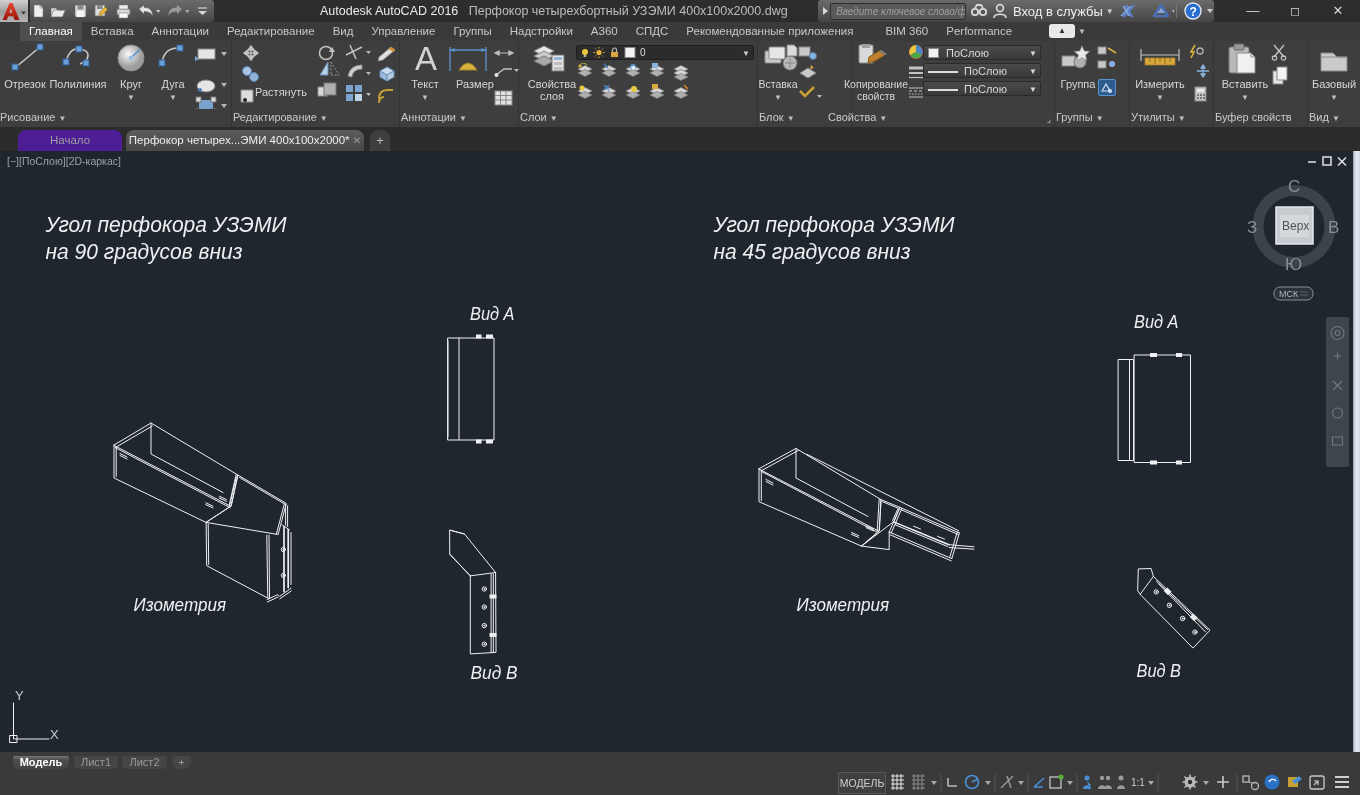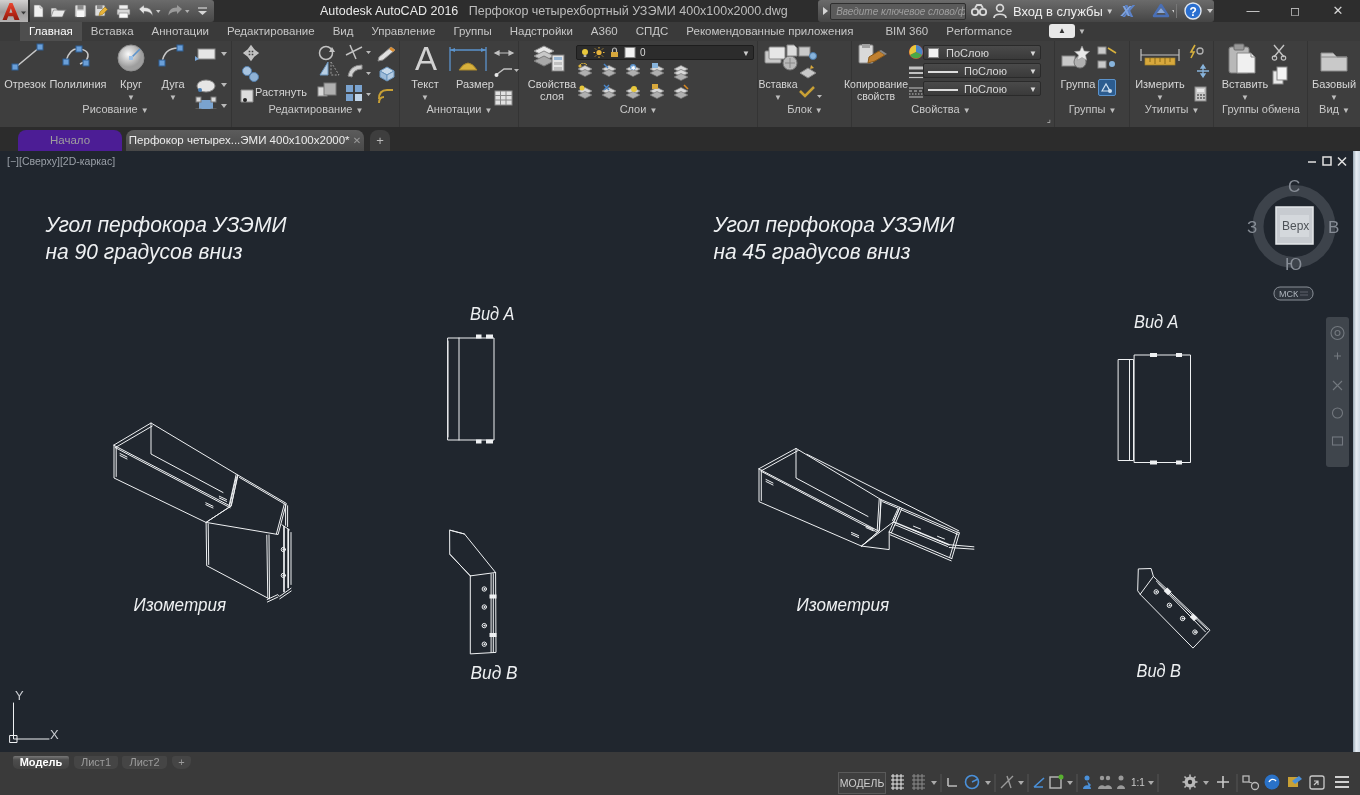--- a/index.html
+++ b/index.html
@@ -13,21 +13,21 @@
 #titletext{position:absolute;left:320px;top:0;height:22px;line-height:22px;font-size:12.5px;color:#e9e9e9;white-space:nowrap}
 #titletext span{color:#bdbdbd}
 .winbtn{position:absolute;top:0;height:22px;color:#d5d5d5;font-size:13px;line-height:22px;text-align:center;width:26px}
 
 #ribtabs{position:absolute;left:0;top:22px;width:1360px;height:19px;background:#3a3a3a;display:flex;align-items:stretch;padding-left:20px;font-size:11.5px;color:#c7c7c7}
 #ribtabs .tab{padding:0 9px;line-height:19px;white-space:nowrap}
 #ribtabs .tab.active{background:#4e4e4e;color:#fff}
 
 #ribbon{position:absolute;left:0;top:41px;width:1360px;height:86px;background:#3e3e3e}
 .panel{position:absolute;top:0;height:86px;border-right:1px solid #343434}
-.plabel{position:absolute;left:0;right:0;bottom:12px;text-align:center;font-size:11px;color:#c9c9c9;white-space:nowrap}
+.plabel{position:absolute;left:0;right:0;bottom:4px;text-align:left;font-size:11px;color:#c9c9c9;white-space:nowrap}
 .plabel .dn{font-size:8px;color:#bdbdbd}
 .biglabel{position:absolute;text-align:center;font-size:11px;color:#d6d6d6;white-space:nowrap}
 .ricon{position:absolute}
 
 #filetabs{position:absolute;left:0;top:127px;width:1360px;height:24px;background:#2c2c2c}
 .ftab{position:absolute;top:3px;height:21px;line-height:21px;font-size:11.5px;border-radius:8px 8px 0 0;text-align:center}
 
 #canvas{position:absolute;left:0;top:151px;width:1353px;height:601px;background:#20262e}
 #vscroll{position:absolute;left:1353px;top:151px;width:7px;height:601px;background:linear-gradient(to right,#98a8b4,#e8eef4 45%,#cfdae4)}
 #vplabel{position:absolute;left:7px;top:155px;font-size:10.5px;color:#9aa0a8;letter-spacing:0px}
@@ -455,21 +455,21 @@
     <path d="M26 10 v4 h4" fill="none" stroke="#8a8a8a"></path>
   </svg>
   <div class="biglabel" style="left:-2px;top:37px;width:64px">Вставить<br><span style="font-size:8px;color:#bdbdbd">▼</span></div>
   <svg class="ricon" style="left:56px;top:2px" width="34" height="56">
     <path d="M3 2 l10 12 M13 2 l-10 12" stroke="#c2c2c2" stroke-width="1.4"></path>
     <circle cx="3.5" cy="15" r="2.2" fill="none" stroke="#c2c2c2" stroke-width="1.2"></circle>
     <circle cx="12.5" cy="15" r="2.2" fill="none" stroke="#c2c2c2" stroke-width="1.2"></circle>
     <rect x="2" y="28" width="10" height="13" fill="#e8e8e8" stroke="#888"></rect>
     <rect x="6" y="24" width="10" height="13" fill="#f4f4f4" stroke="#888"></rect>
   </svg>
-  <div class="plabel">Группы обмена</div>
+  <div class="plabel">Буфер свойств</div>
 </div>
 
 <div class="panel" style="left:1309px;width:51px;border-right:none">
   <svg class="ricon" style="left:10px;top:4px" width="32" height="28">
     <path d="M2 8 h12 l4 4 h10 v14 h-26 Z" fill="#c9c9c9" stroke="#8a8a8a"></path>
     <path d="M2 12 h26" stroke="#8a8a8a"></path>
   </svg>
   <div class="biglabel" style="left:-6px;top:37px;width:62px">Базовый<br><span style="font-size:8px;color:#bdbdbd">▼</span></div>
   <div class="plabel">Вид <span class="dn">▼</span></div>
 </div>
@@ -644,21 +644,21 @@
           <circle cx="1337.5" cy="182" r="2.5"></circle>
 <path d="M1334 205 h7 M1337.5 201.5 v7"></path>
 <path d="M1333 230 l9 9 M1342 230 l-9 9"></path>
 <circle cx="1337.5" cy="262" r="5"></circle>
 <rect x="1332.5" y="286" width="10" height="8"></rect>
 </g>
 </svg>
 
 </div>
 <div id="vscroll"></div>
-<div id="vplabel">[−][Сверху][2D-каркас]</div>
+<div id="vplabel">[−][ПоСлою][2D-каркас]</div>
 
 <div id="bottom">
   <div class="ltab" style="left:13px;width:56px;background:linear-gradient(#777 0%,#4d4d4d 30%,#424242);color:#fff;font-weight:bold">Модель</div>
   <div class="ltab" style="left:74px;width:44px">Лист1</div>
   <div class="ltab" style="left:122px;width:45px">Лист2</div>
   <div class="ltab" style="left:172px;width:19px;border-radius:3px 3px 8px 8px">+</div>
   <div id="statusbar"></div>
   <div style="position:absolute;left:838px;top:20px;width:48px;height:22px;background:#3f3f3f;border:1px solid #5a5a5a;color:#cfcfcf;font-size:10.5px;line-height:20px;text-align:center">МОДЕЛЬ</div>
   <svg style="position:absolute;left:888px;top:20px" width="472" height="22">
     <g fill="none" stroke="#c9c9c9" stroke-width="1">

